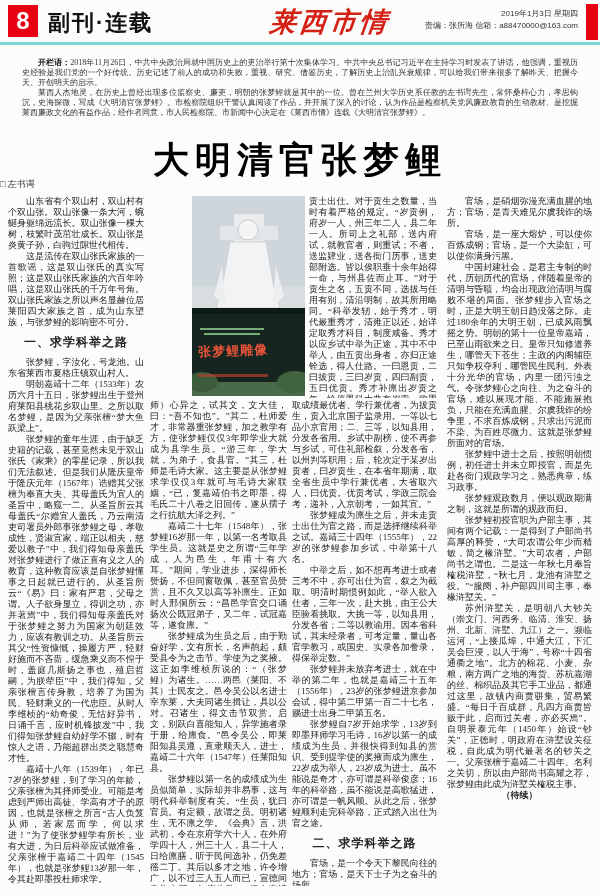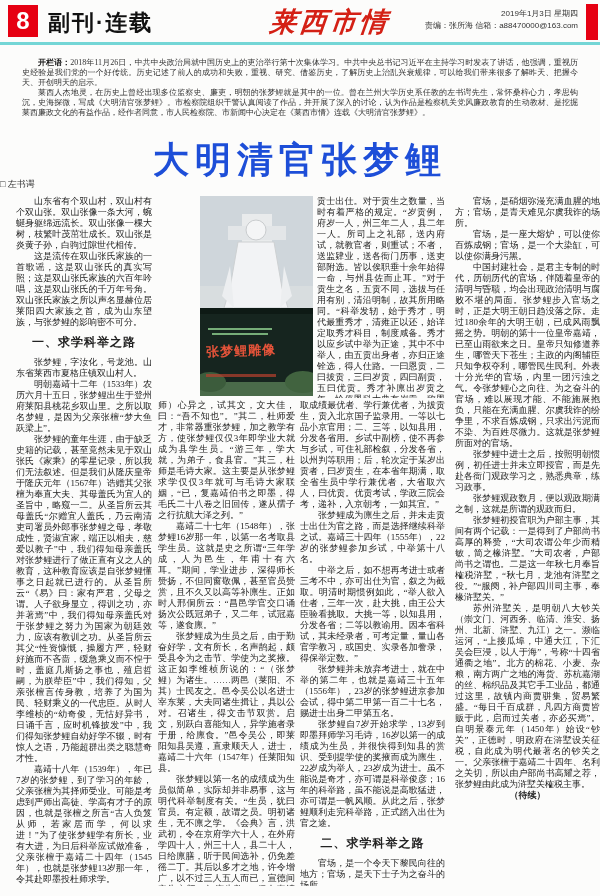--- a/index.html
+++ b/index.html
@@ -19,25 +19,25 @@
         font-family:"Liberation Sans",sans-serif;font-size:8px;color:#333;line-height:12px;text-align:right;}
   .red-sidebar{position:absolute;right:2px;top:4px;width:12px;height:36px;background:#e60012;}
   .cyan-rule{position:absolute;left:0;top:42px;width:600px;height:3px;background:#74d6d6;}
   
   #opennote{position:absolute;left:22px;top:58px;width:556px;font-size:8px;line-height:10px;
         text-align:justify;color:#333;}
   #opennote p{margin:0;text-indent:2em;}
   #opennote .lead{font-weight:bold;color:#111;}
   
   #headline{position:absolute;left:0;top:136px;width:600px;text-align:center;
-        font-size:36px;font-weight:bold;color:#1d4ed8;letter-spacing:6px;}
+        font-size:36px;font-weight:bold;color:#000000;letter-spacing:6px;}
   #byline{position:absolute;left:0;top:178px;width:600px;text-align:left;
         font-size:9px;color:#333;}
   
-  #bodywrap{position:absolute;left:8px;top:196px;width:492px;height:700px;padding-left:29px;}
+  #bodywrap{position:absolute;left:0;top:196px;width:492px;height:700px;padding-left:29px;}
   .col{position:absolute;font-size:9px;line-height:11px;text-align:justify;overflow:hidden;}
   .col p{margin:0;text-indent:2em;}
   .col p.cont{text-indent:0;}
   .colhead{font-weight:bold;font-size:12px;text-align:center;margin:9px 0;text-indent:0;
         font-family:"Liberation Sans",sans-serif;letter-spacing:1px;}
   #col1{left:8px;top:0;width:136px;height:694px;}
   #col2{left:150px;top:204px;width:137px;height:486px;}
   #col3a{left:309px;top:0;width:128px;height:202px;}
   #col3b{left:292px;top:204px;width:145px;height:486px;}
   #col4{left:447px;top:0;width:145px;height:694px;}

